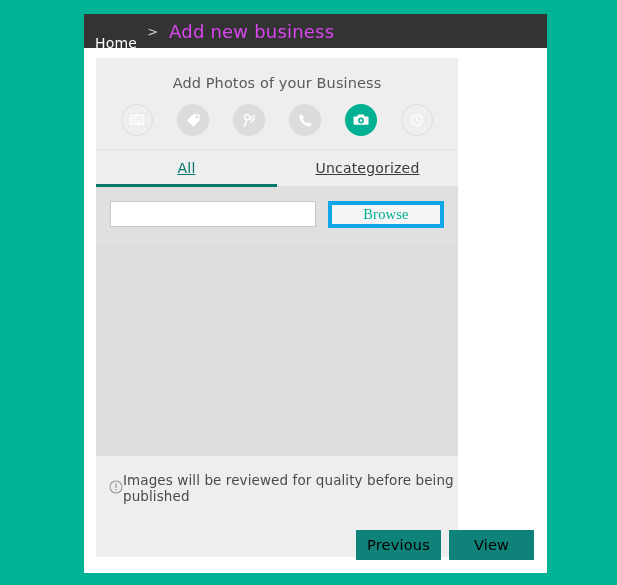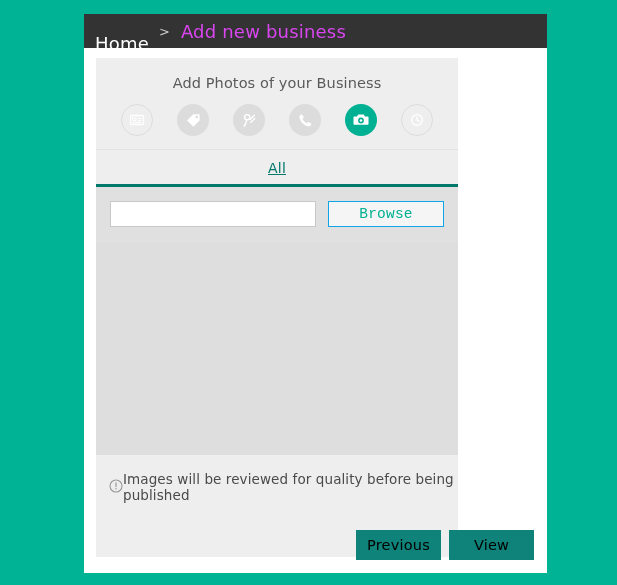--- a/index.html
+++ b/index.html
@@ -29,21 +29,21 @@
   .crumb-bar {
     height: 34px;
     background: #333333;
     display: flex;
     align-items: center;
     padding-left: 11px;
     box-sizing: border-box;
   }
   .crumb-home {
     color: #ffffff;
-    font-size: 18px;
+    font-size: 14px;
     letter-spacing: .2px;
     margin-top: 24px;
   }
   .crumb-sep {
     color: #cfcfcf;
     font-size: 13px;
     margin: 0 11px 0 10px;
   }
   .crumb-current {
     color: #d946ef;
@@ -165,24 +165,24 @@
     border: 1px solid #c8c8c8;
     box-sizing: border-box;
     font-size: 13px;
     padding: 0 6px;
     color: #333;
     outline: none;
   }
   .browse-btn {
     width: 116px;
     background: #f5f5f5;
-    border: 1px solid #0ea5e9;
+    border: 4px solid #0ea5e9;
     color: #00b092;
     font-size: 14.5px;
-    font-family: Liberation Mono, monospace;
+    font-family: Liberation Serif, serif;
     cursor: pointer;
     letter-spacing: .2px;
   }
 
   
   .photo-area {
     height: 212px;
     background: #dedede;
     margin: 0;
   }
@@ -291,20 +291,21 @@
             <line x1="8" y1="8" x2="8" y2="5.1" stroke="#ffffff" stroke-width="1.2" stroke-linecap="round"></line>
             <line x1="8" y1="8" x2="10.4" y2="9.3" stroke="#ffffff" stroke-width="1.2" stroke-linecap="round"></line>
           </svg>
         </span>
       </div>
 
     </div>
 
     <div class="tabs">
       <div class="tab active">All</div>
+      <div class="tab inactive">Uncategorized</div>
     </div>
 
     <div class="upload">
       <div class="uploader-row">
         <input class="file-input" type="text" placeholder="" style="">
         <button class="browse-btn">Browse</button>
       </div>
     </div>
 
     <div class="photo-area"></div>

